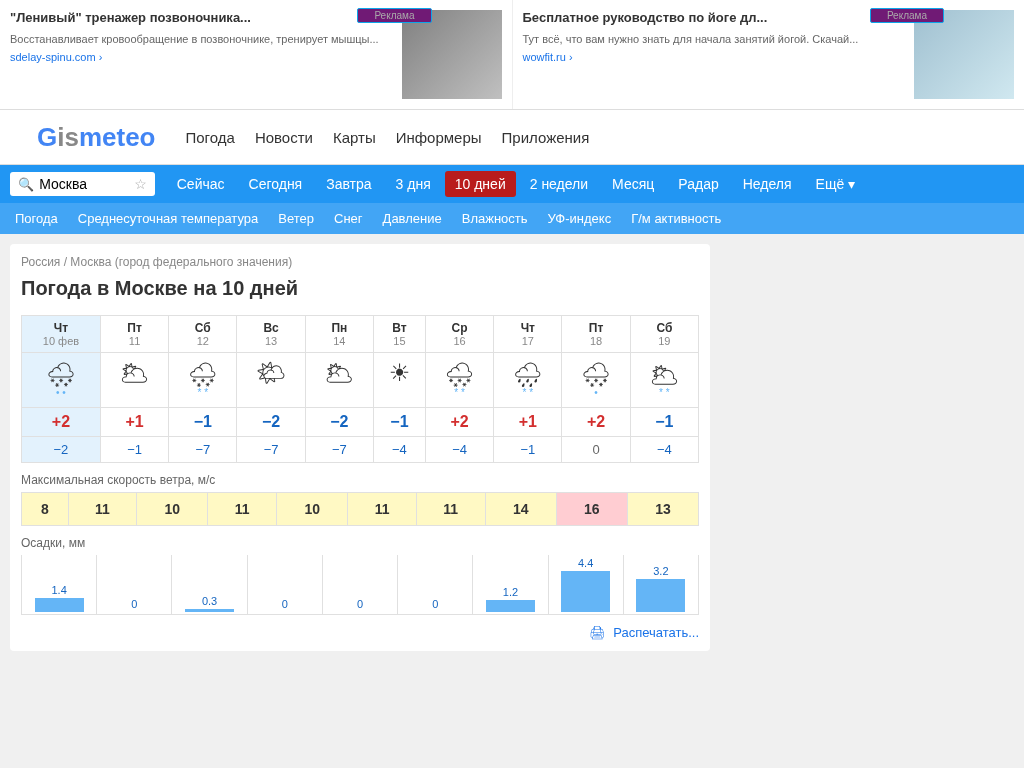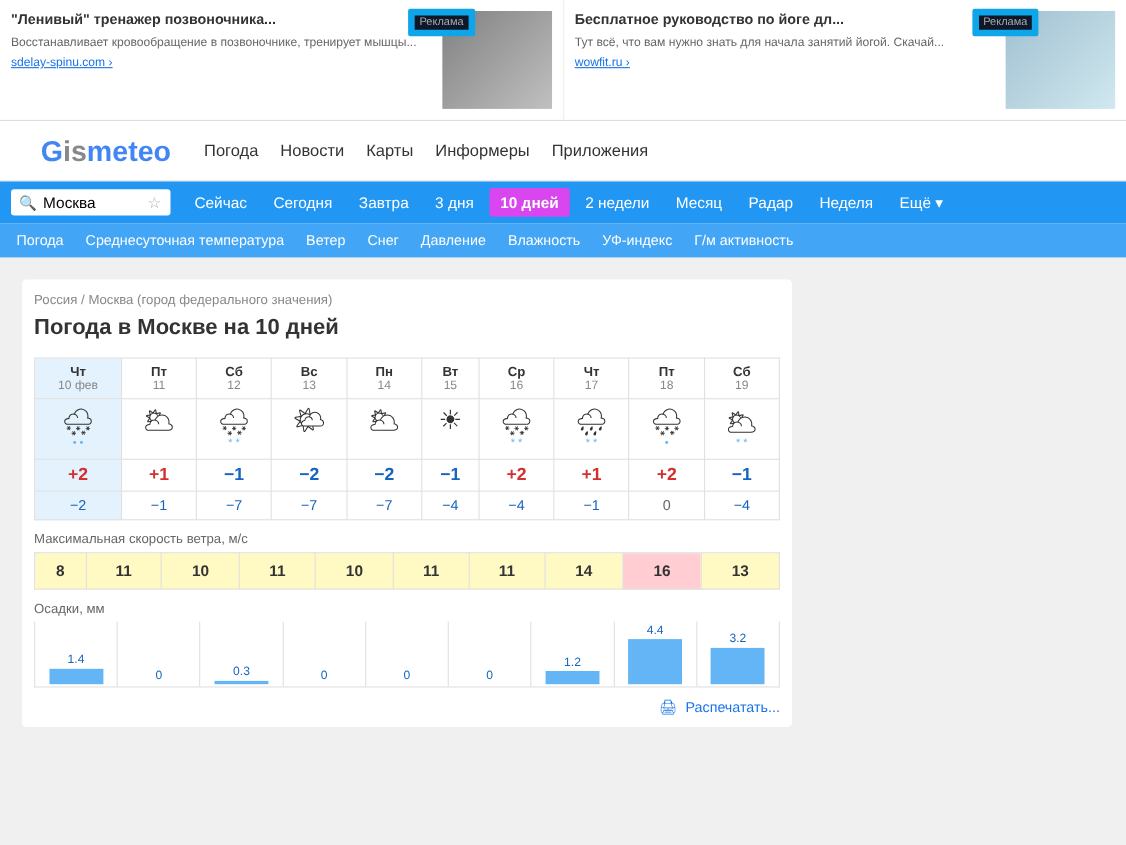--- a/index.html
+++ b/index.html
@@ -19,31 +19,31 @@
       align-items: stretch;
       border-right: 1px solid #eee;
       padding: 10px;
       position: relative;
     }
     .ad-item:last-child { border-right: none; }
     .ad-text { flex: 1; padding-right: 10px; }
     .ad-label {
       font-size: 10px;
       color: #aaa;
-      background: #0f172a;
-      border: 6px solid #0ea5e9;
-      padding: 1px 4px;
+      background: #701a75;
+      border: 1px solid #0ea5e9;
+      padding: 1px 16px;
       position: absolute;
       top: 8px;
       right: 80px;
       border-radius: 2px;
     }
     .ad-title { font-size: 13px; font-weight: bold; color: #333; margin-bottom: 5px; line-height: 1.3; }
     .ad-desc { font-size: 11px; color: #666; line-height: 1.3; }
-    .ad-link { font-size: 11px; color: #1a73e8; margin-top: 5px; display: block; text-decoration: underline; }
+    .ad-link { font-size: 11px; color: #1a73e8; margin-top: 5px; display: block; }
     .ad-image {
       width: 100px;
       background: #ccc;
       flex-shrink: 0;
       display: flex;
       align-items: center;
       justify-content: center;
       overflow: hidden;
     }
     .ad-image-placeholder {
@@ -111,42 +111,41 @@
     .tab-btn {
       background: transparent;
       border: none;
       color: #fff;
       padding: 5px 10px;
       font-size: 14px;
       cursor: pointer;
       border-radius: 3px;
       white-space: nowrap;
     }
-    .tab-btn.active { background: #d946ef; font-weight: bold; }
+    .tab-btn.active { background: #b91c1c; font-weight: normal; }
     .tab-btn.more { display: flex; align-items: center; gap: 3px; }
 
     
     .sub-nav {
       background: #42A5F5;
       display: flex;
       padding: 6px 15px;
       gap: 20px;
     }
     .sub-nav-item {
       color: #fff;
       font-size: 13px;
       cursor: pointer;
       padding: 2px 0;
       white-space: nowrap;
     }
 
     
     .main-content {
       background: #fff;
-      margin: 10px;
       border-radius: 4px;
       padding: 11px;
       max-width: 700px;
     }
     .breadcrumb {
       color: #888;
       font-size: 12px;
       margin-bottom: 8px;
     }
 

